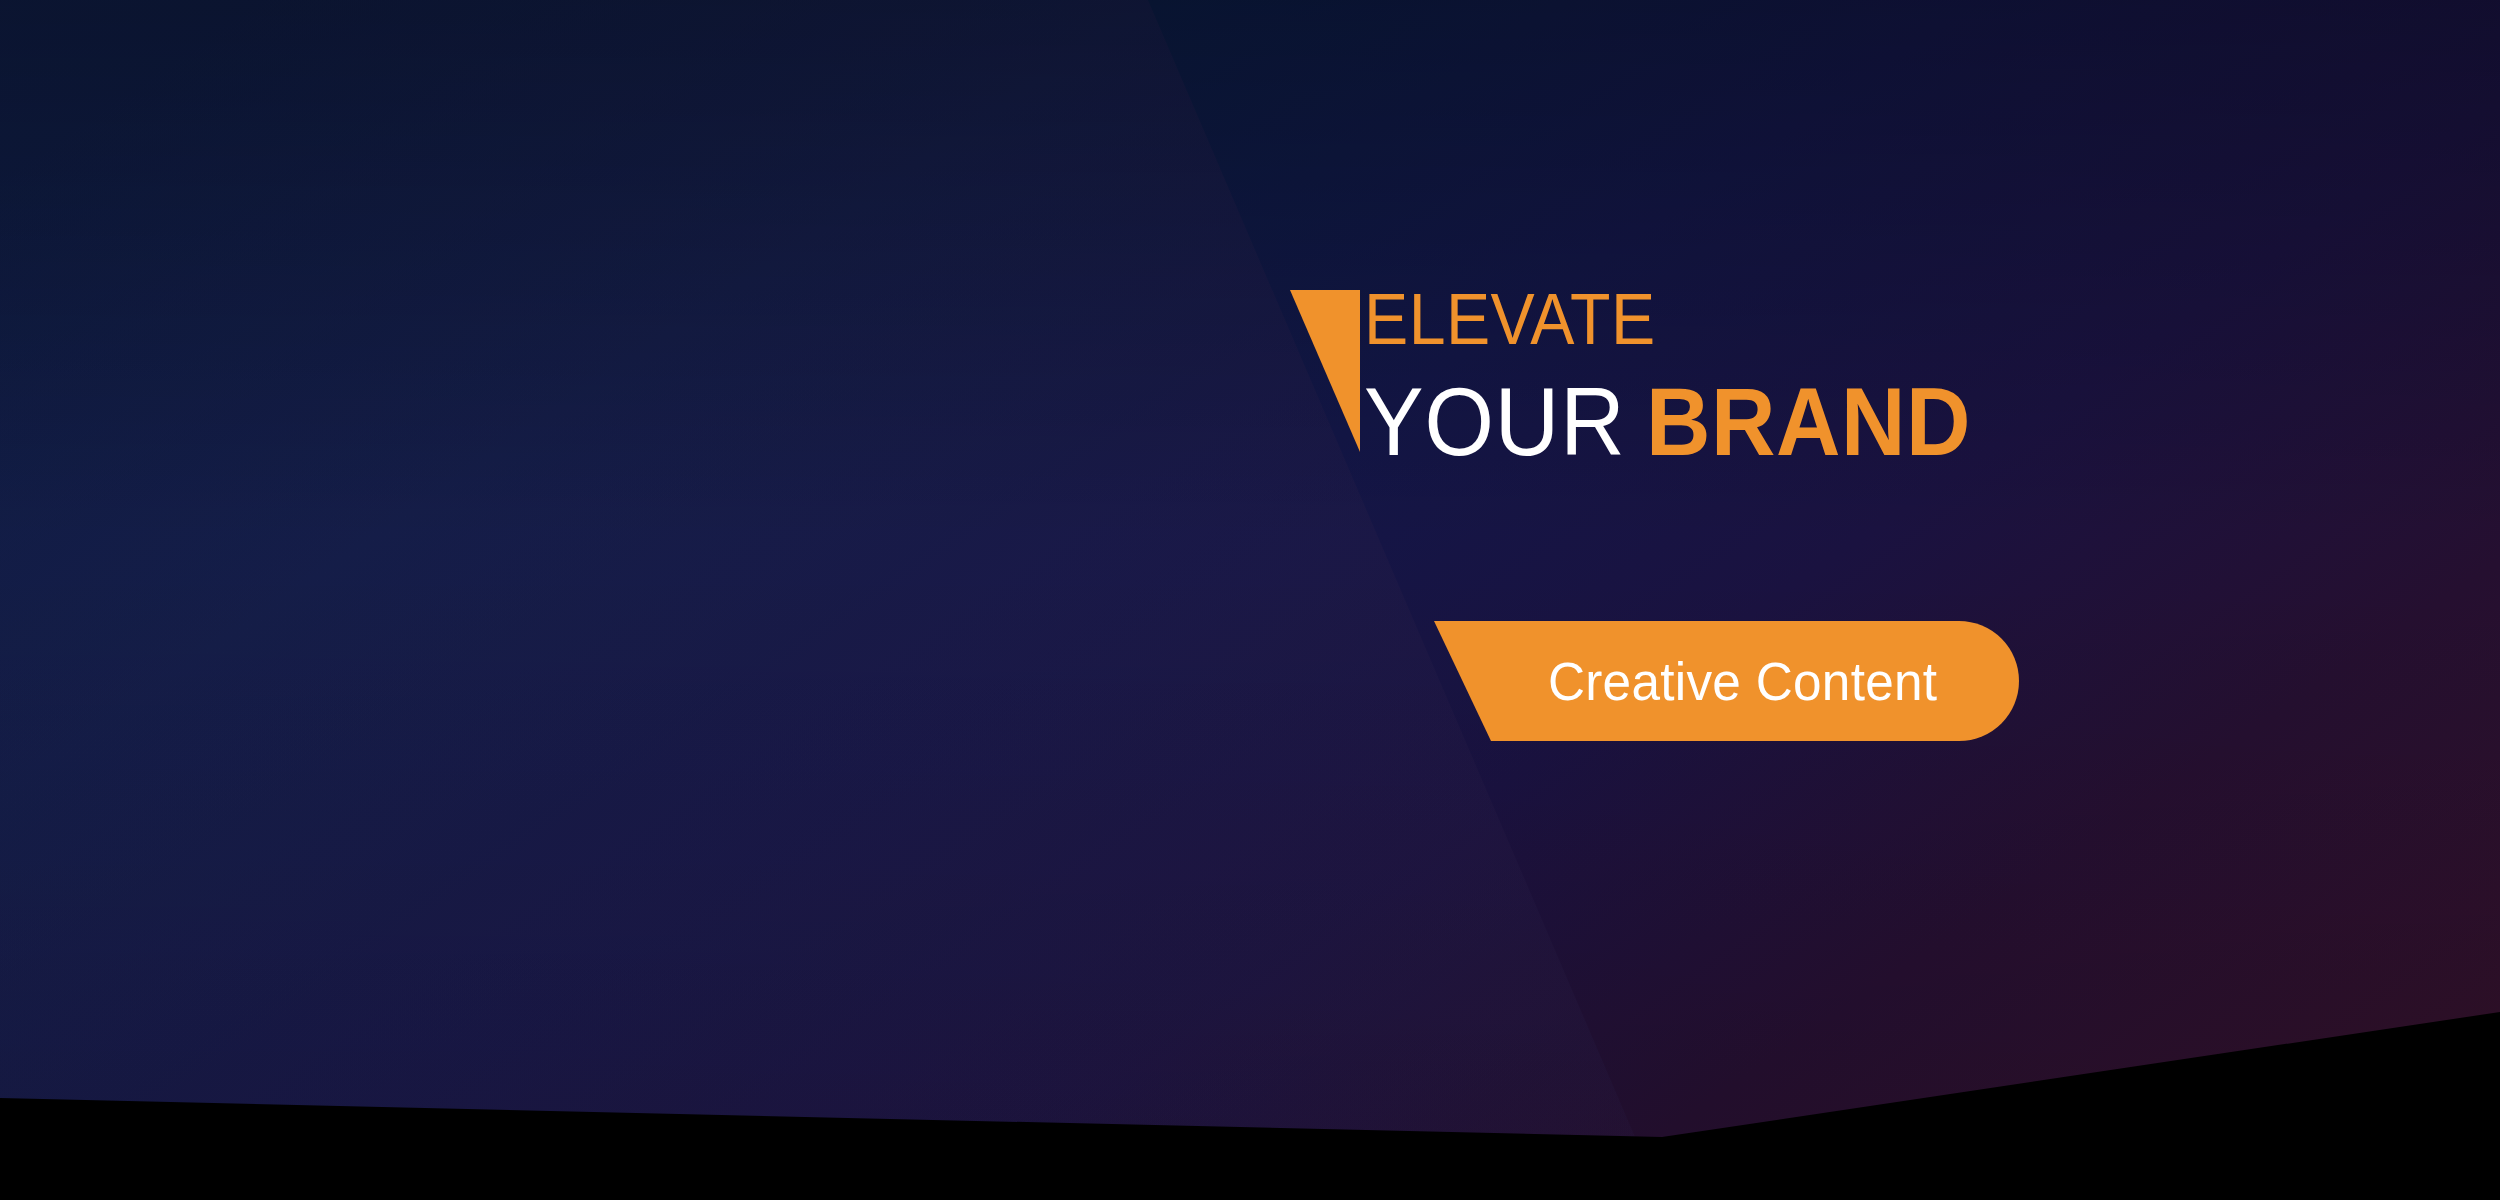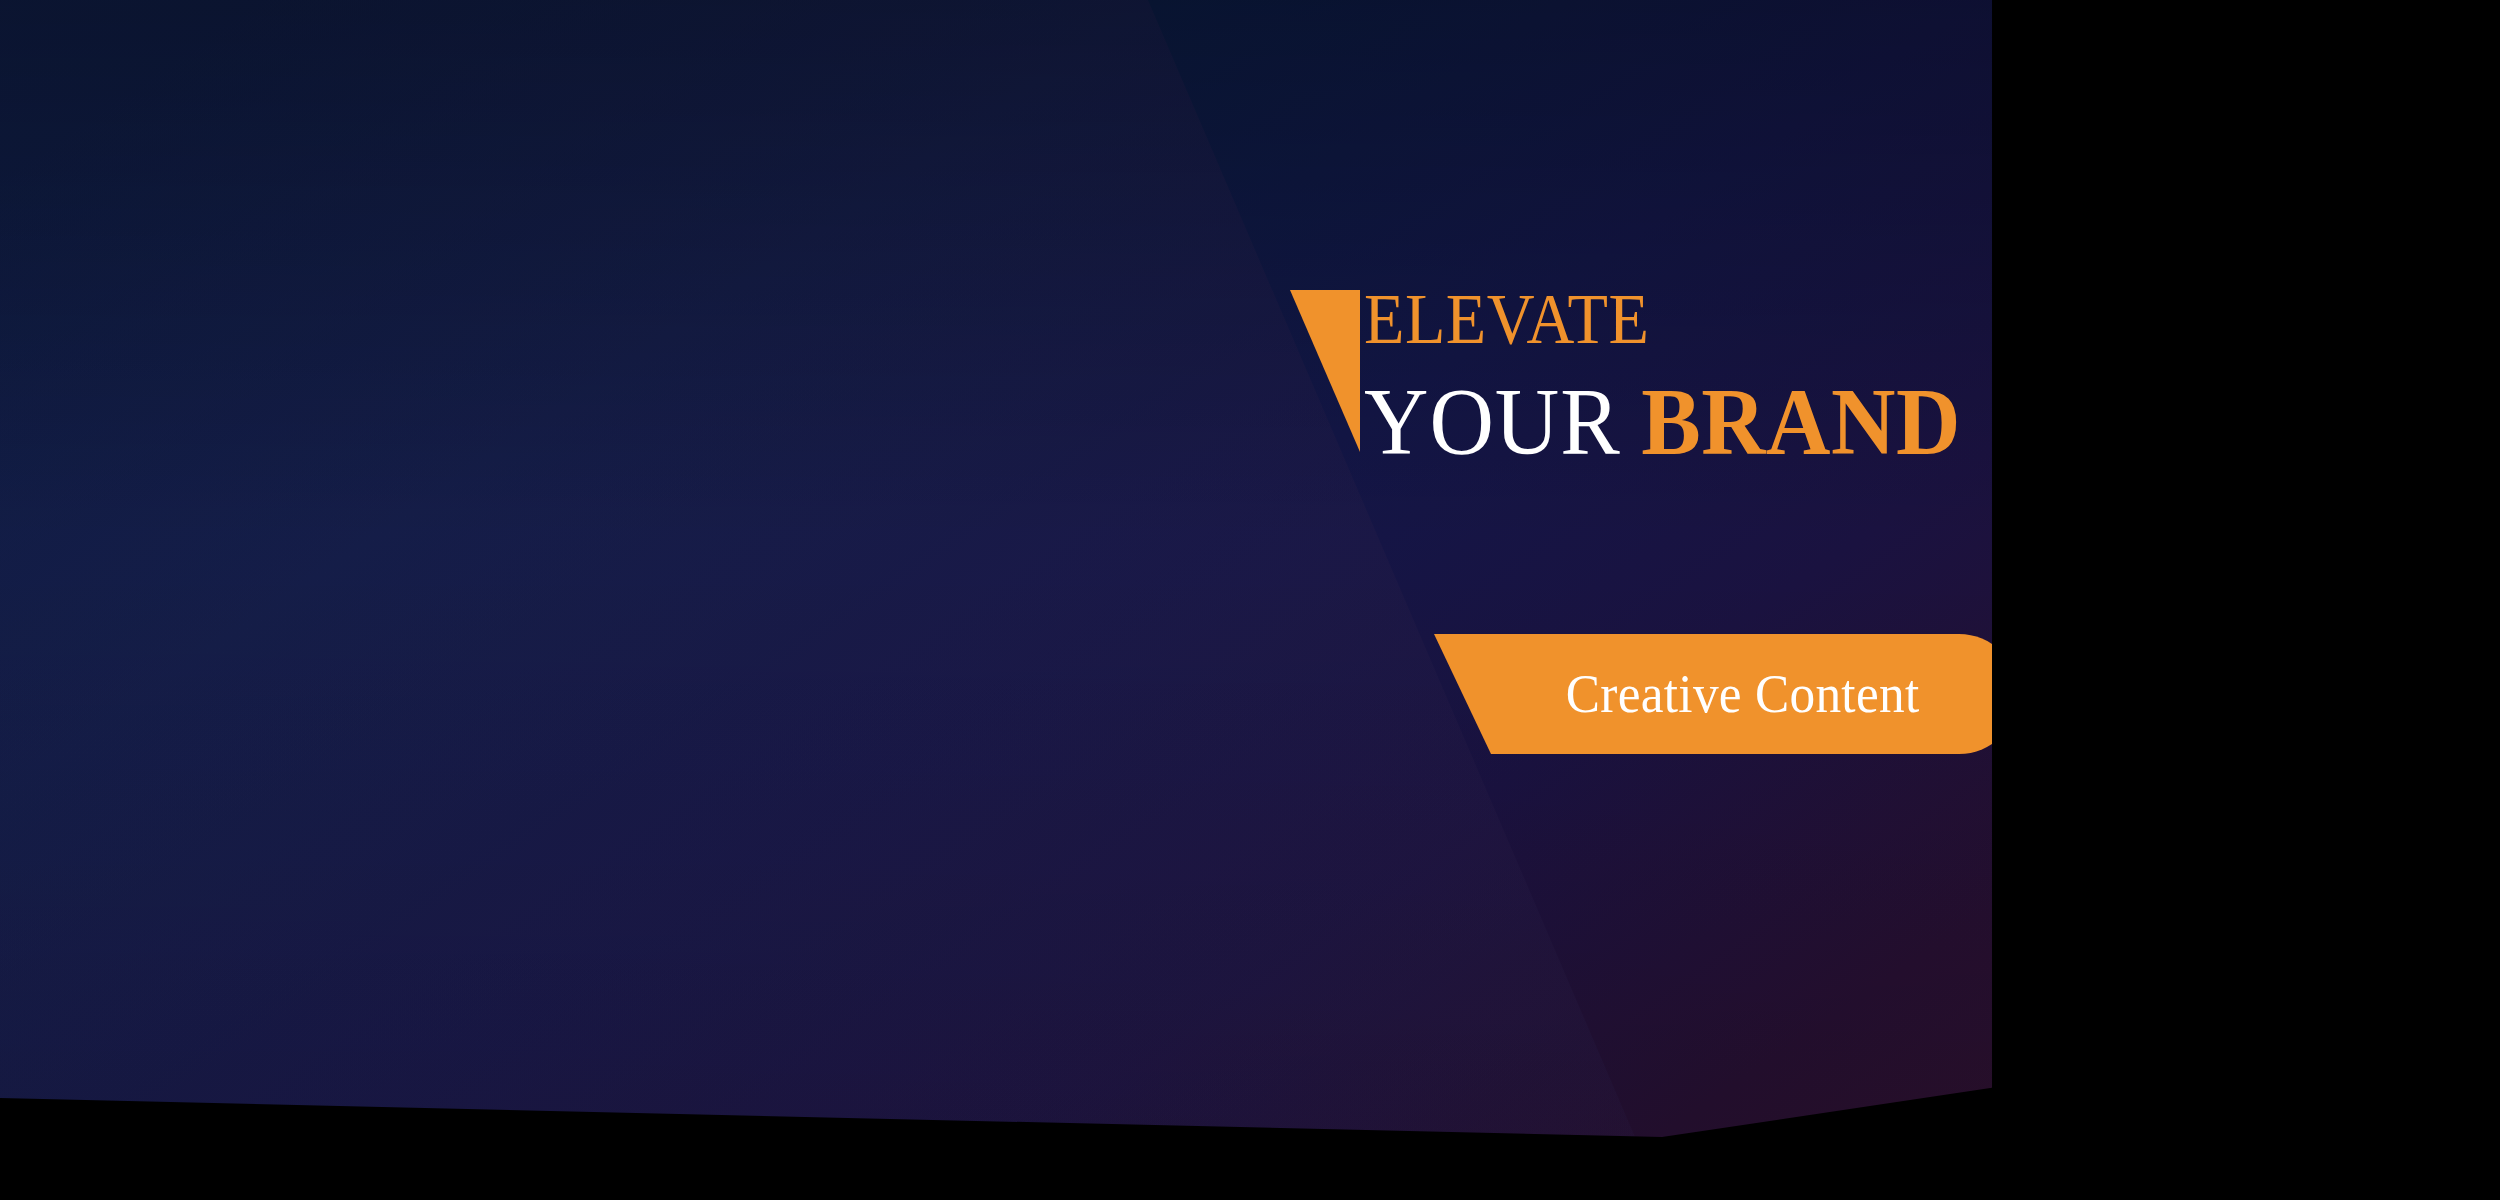--- a/index.html
+++ b/index.html
@@ -6,24 +6,24 @@
 
   html, body {
     width:2500px;
     height:1200px;
     background:#000000;
     overflow:hidden;
   }
 
   #banner {
     position:relative;
-    width:1992px;
+    width:2500px;
     height:1200px;
     overflow:hidden;
-    font-family:Liberation Serif, serif;
+    font-family:Liberation Sans, sans-serif;
     background:#000000;
   }
 
   
   .bg-svg {
     position:absolute;
     inset:0;
     width:2500px;
     height:1200px;
     display:block;
@@ -85,21 +85,21 @@
     font-weight:700;
     color:#F0922C;
     letter-spacing:0.5px;
     margin-left:22px;
   }
 
   
   #cta {
     position:absolute;
     left:1434px;
-    top:634px;
+    top:621px;
     width:585px;
     height:120px;
   }
 
   .cta-shape {
     position:absolute;
     inset:0;
     width:585px;
     height:120px;
     display:block;

